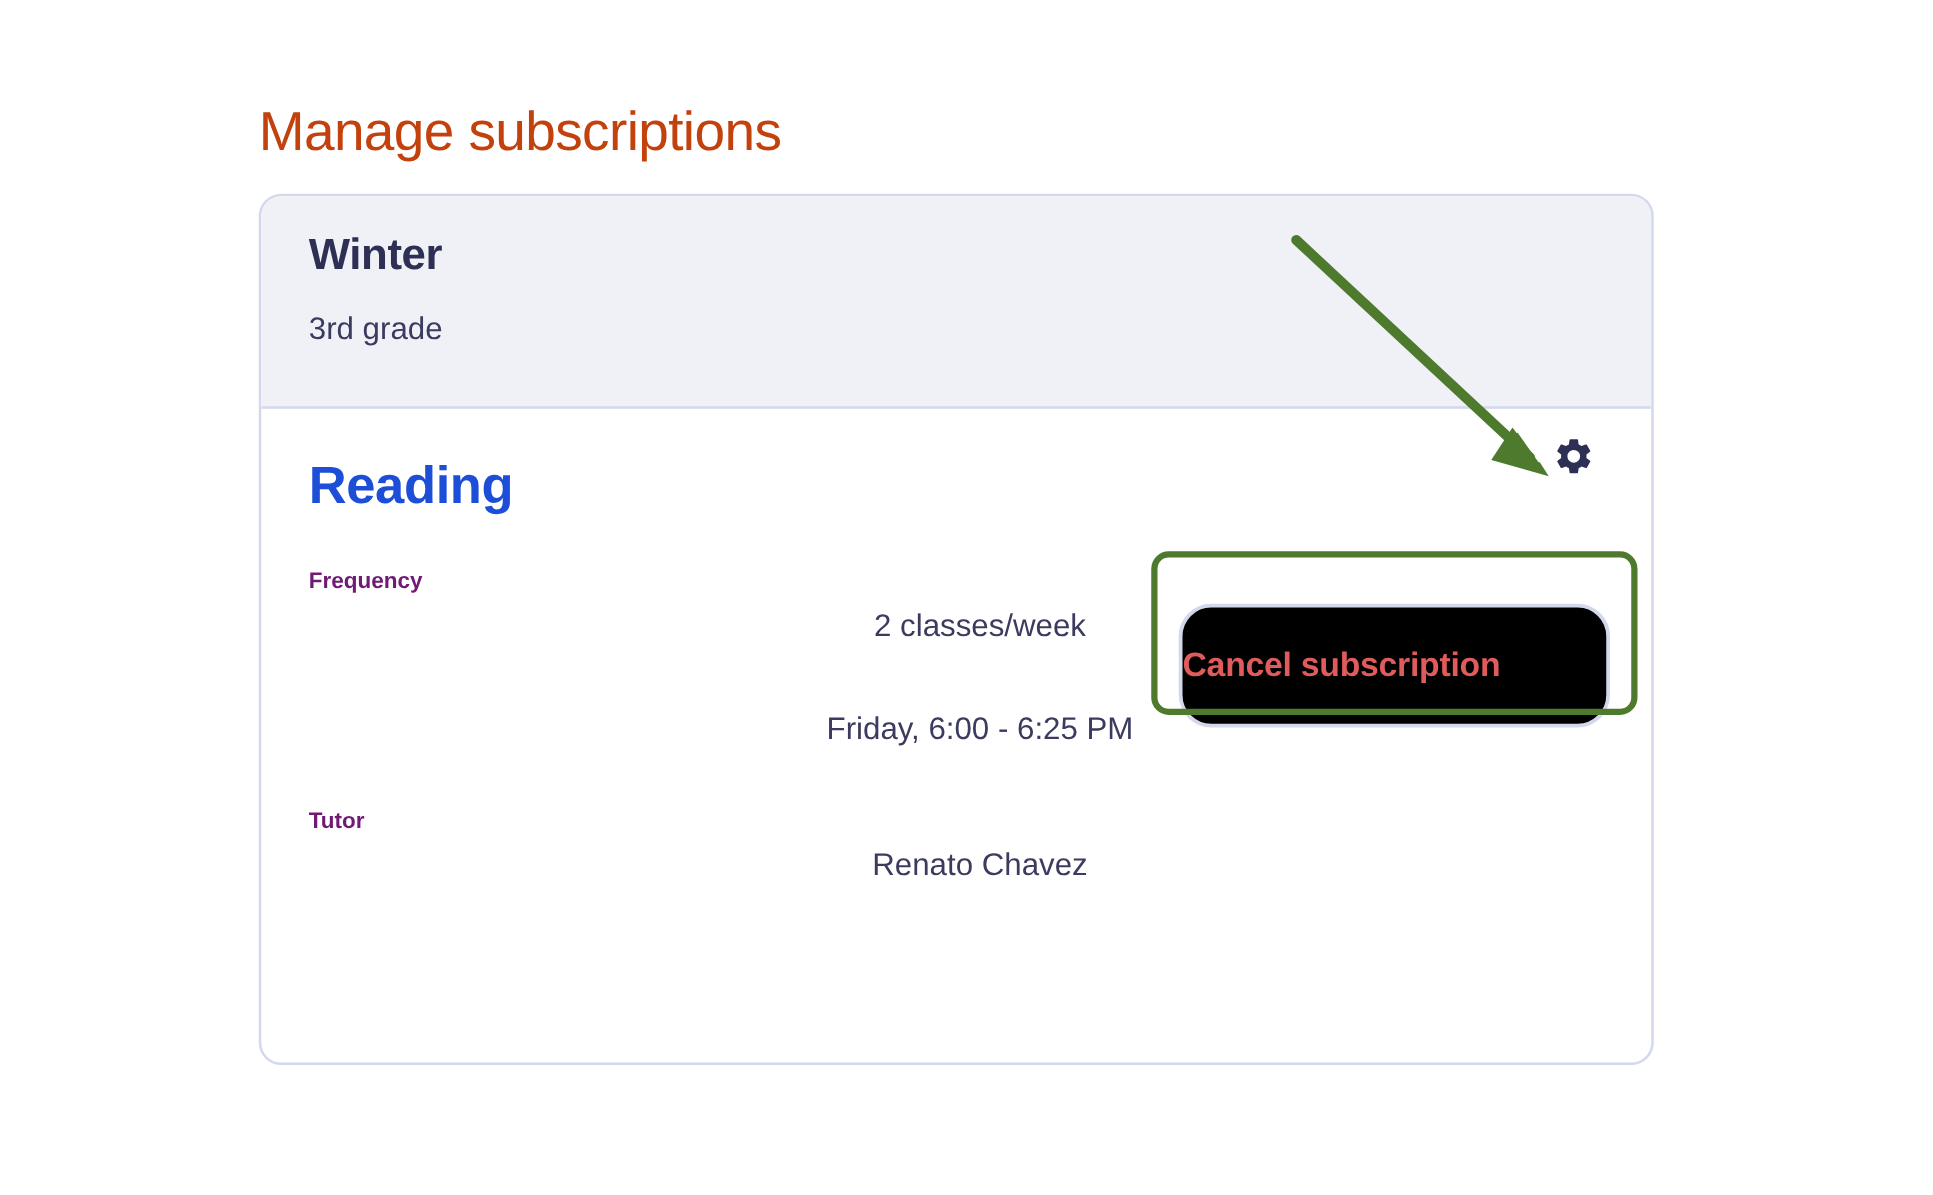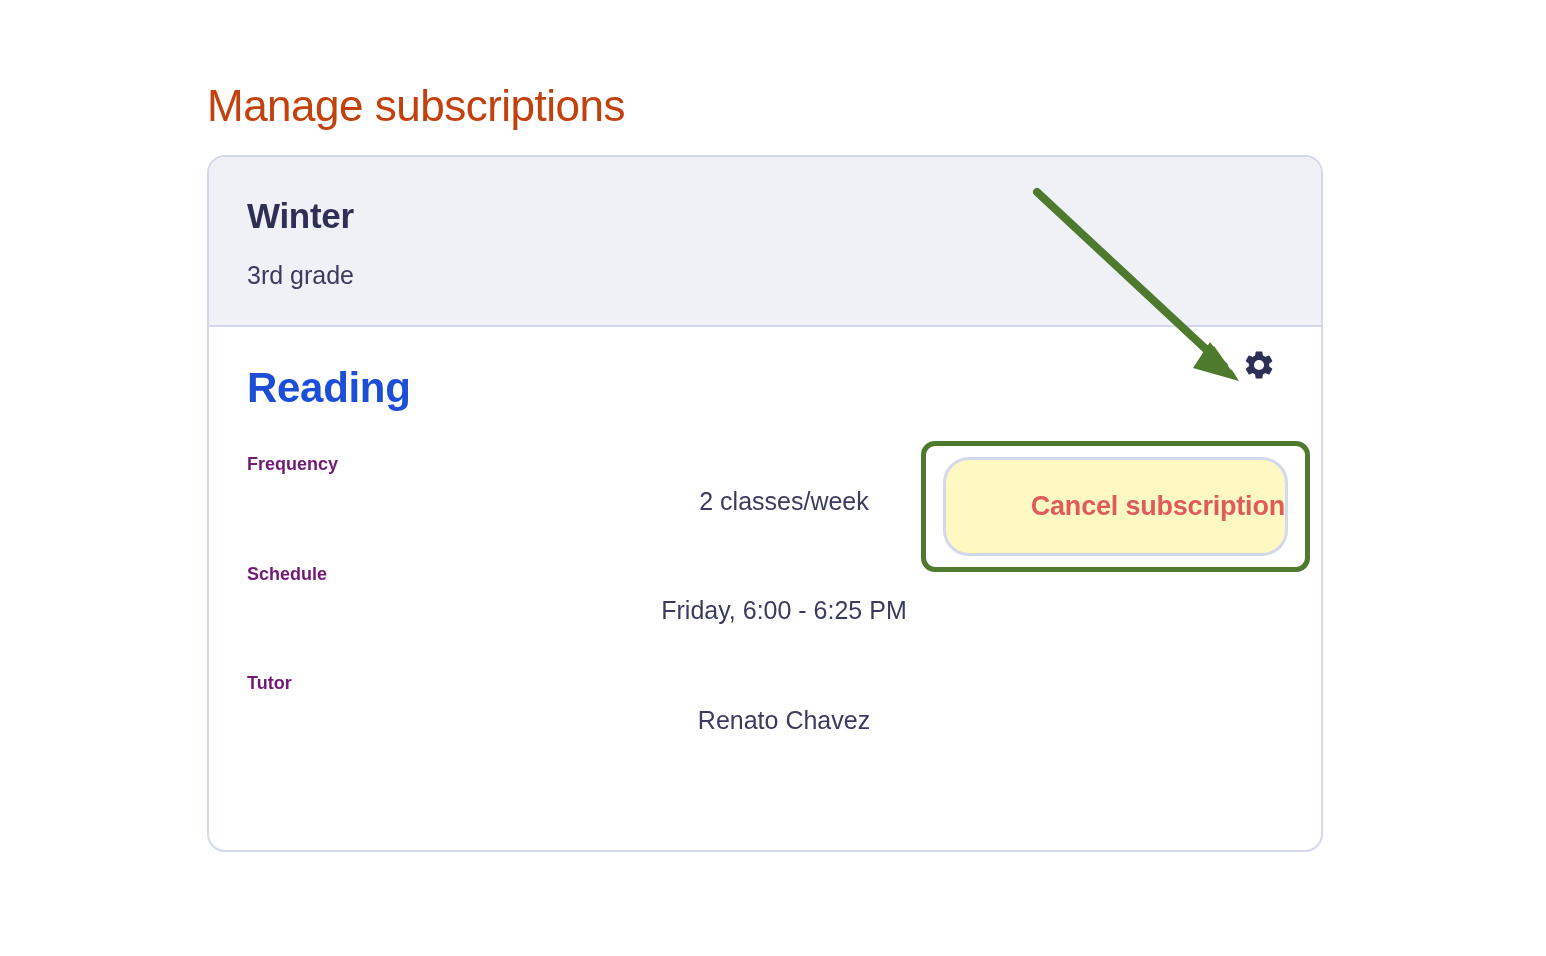--- a/index.html
+++ b/index.html
@@ -39,21 +39,21 @@
     border-radius: 18px;
     background: #ffffff;
     overflow: hidden;
   }
 
   .card-header {
     height: 170px;
     box-sizing: border-box;
     background: #f0f1f7;
     border-bottom: 2px solid #d4d8ec;
-    padding: 40px 0 0 38px;
+    padding: 28px 0 0 38px;
   }
   .card-header .term-name {
     font-size: 35px;
     font-weight: bold;
     line-height: 1.1;
     letter-spacing: -0.3px;
     color: #2e2f54;
   }
   .card-header .grade {
     margin-top: 24px;
@@ -112,30 +112,30 @@
     border: none;
     padding: 0;
     cursor: pointer;
   }
   #gear-button svg { display: block; }
 
   
   #cancel-popover {
     position: absolute;
     left: 943px;
-    top: 457px;
+    top: 483px;
     width: 345px;
     height: 99px;
     box-sizing: border-box;
-    background: #fef9c3;
+    background: #000000;
     border: 3px solid #d4d8ec;
     border-radius: 26px;
     display: flex;
     align-items: center;
-    justify-content: flex-end;
+    justify-content: flex-start;
     cursor: pointer;
     z-index: 5;
   }
   #cancel-popover .cancel-label {
     font-size: 27px;
     font-weight: bold;
     color: #e05b5b;
     letter-spacing: -0.2px;
     white-space: nowrap;
   }
@@ -187,21 +187,20 @@
         </svg>
       </span>
     </button>
 
     <div class="detail-group">
       <div class="detail-label">Frequency</div>
       <div class="detail-value">2 classes/week</div>
     </div>
 
     <div class="detail-group">
-      <div class="detail-label">Schedule</div>
       <div class="detail-value">Friday, 6:00 - 6:25 PM</div>
     </div>
 
     <div class="detail-group">
       <div class="detail-label">Tutor</div>
       <div class="detail-value">Renato Chavez</div>
     </div>
 
   </div>
 </div>

